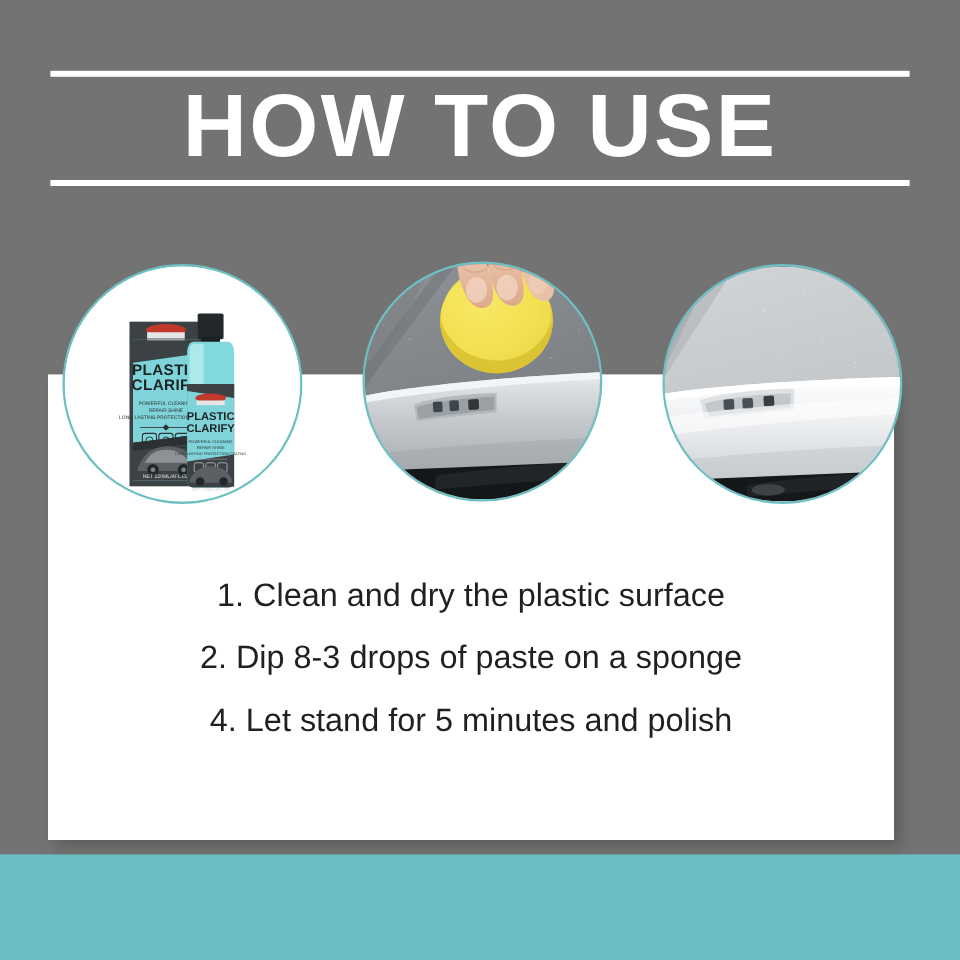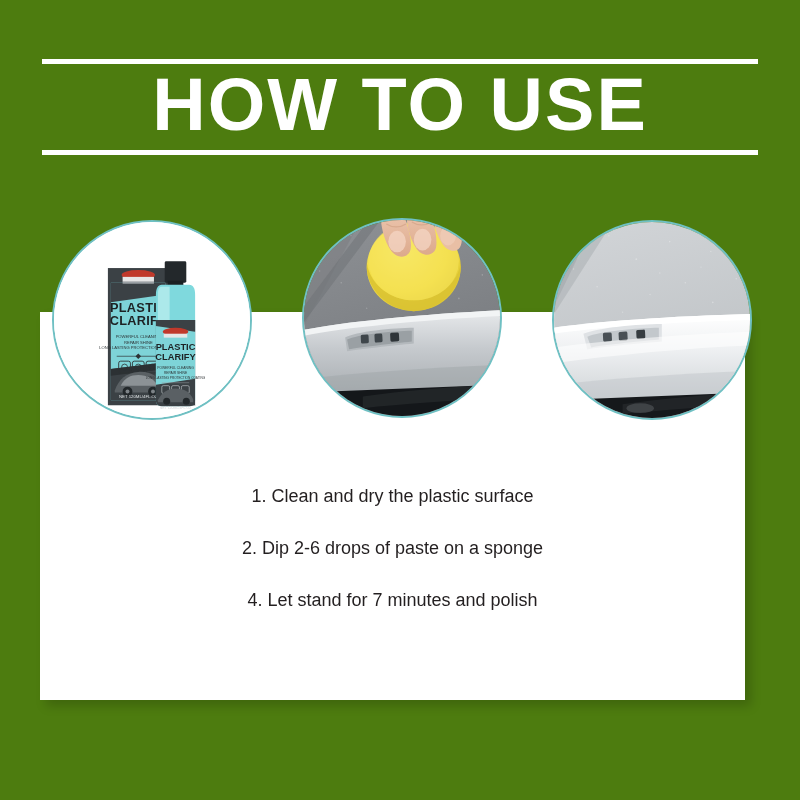--- a/index.html
+++ b/index.html
@@ -10,22 +10,22 @@
     width: 800px;
     height: 800px;
     overflow: hidden;
     font-family: "Liberation Sans", sans-serif;
     background: #69bfc2;
   }
 
   #poster {
     position: relative;
     width: 800px;
-    height: 800px;
-    background: #4d7c0f;
+    height: 712px;
+    background: #737373;
   }
 
   
   .header {
     position: absolute;
     left: 0;
     top: 0;
     width: 800px;
     height: 190px;
   }
@@ -71,21 +71,21 @@
     position: absolute;
     left: 40px;
     top: 470px;
     width: 705px;
     text-align: center;
   }
   .step {
     color: #231f20;
     font-family: "Liberation Sans", sans-serif;
     font-weight: 400;
-    font-size: 18px;
+    font-size: 27px;
     line-height: 52px;
     white-space: nowrap;
   }
 
   
   .circle {
     position: absolute;
     width: 200px;
     height: 200px;
     border-radius: 50%;
@@ -341,17 +341,17 @@
       <path d="M0 166 C60 160 130 154 200 152 L200 176 L0 184 Z" fill="#b9bec2" opacity="0.4"></path>
 
       <path d="M0 182 L200 174 L200 200 L0 200 Z" fill="#15181b"></path>
       <path d="M70 186 C110 180 160 176 200 174 L200 186 C160 188 110 192 70 196 Z" fill="#2b2f32" opacity="0.55"></path>
       <ellipse cx="88" cy="190" rx="14" ry="5" fill="#5d6266" opacity="0.5"></ellipse>
     </svg>
   </div>
 
   <div class="steps">
     <div class="step">1. Clean and dry the plastic surface</div>
-    <div class="step">2. Dip 2-6 drops of paste on a sponge</div>
-    <div class="step">4. Let stand for 7 minutes and polish</div>
+    <div class="step">2. Dip 8-3 drops of paste on a sponge</div>
+    <div class="step">4. Let stand for 5 minutes and polish</div>
   </div>
 
 </div>
 
 </body></html>

